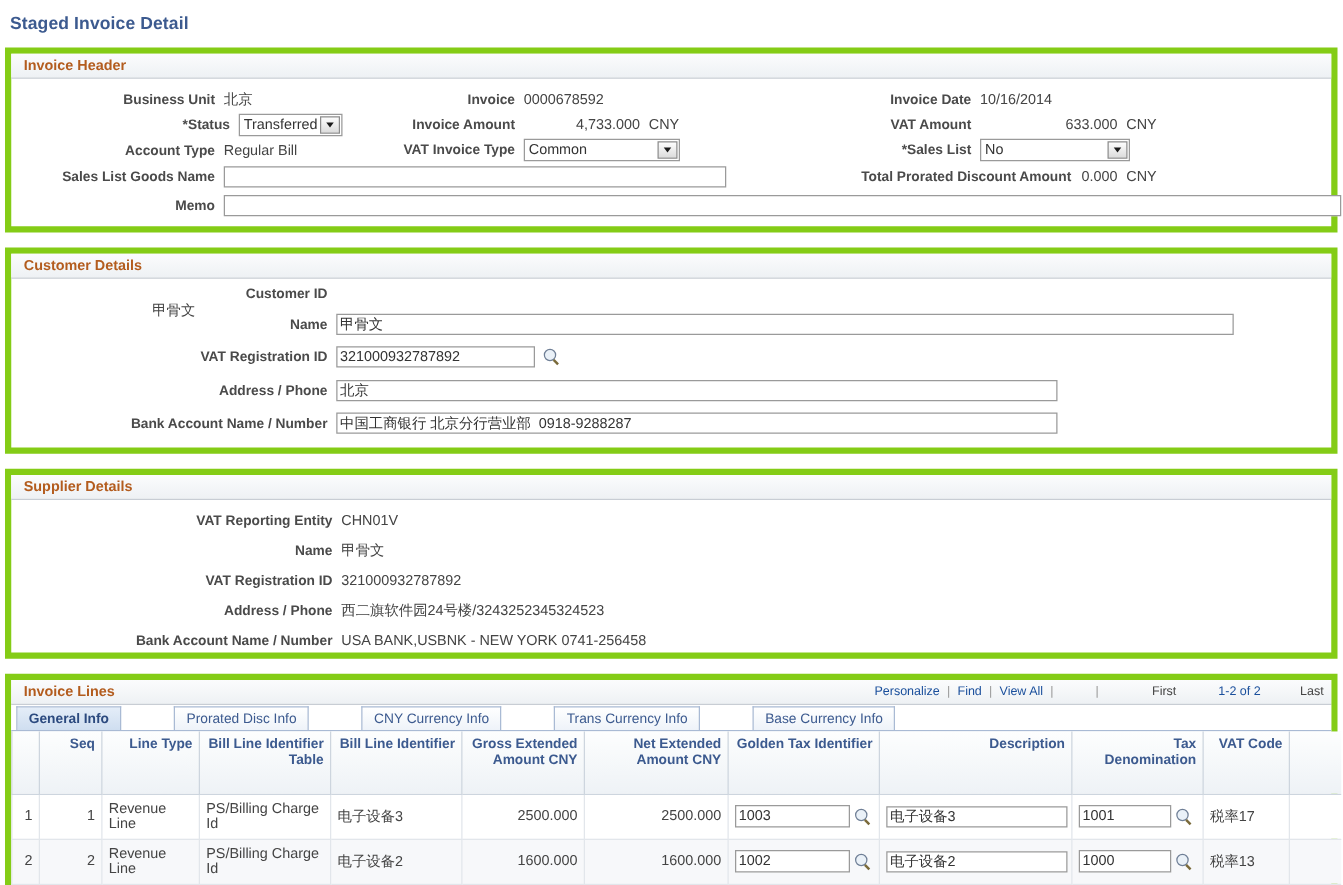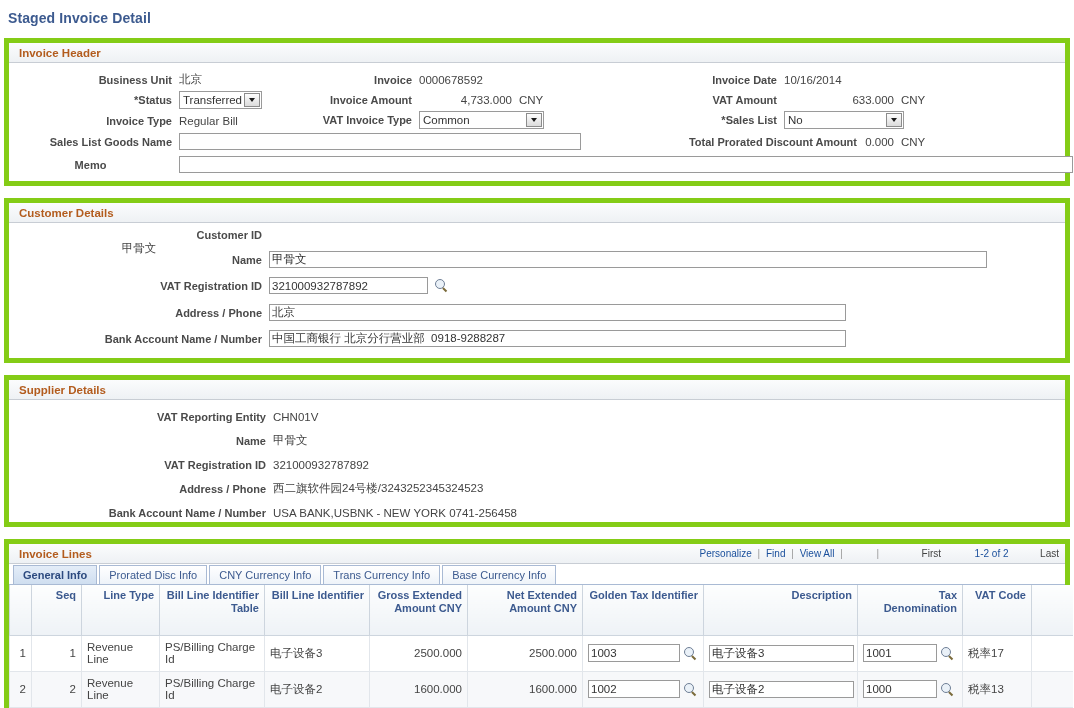--- a/index.html
+++ b/index.html
@@ -151,20 +151,21 @@
   .lines-nav .cnt { color: #1a4f9c; }
 
   
   .tabs {
     display: flex;
     align-items: flex-end;
     height: 21px;
     padding-left: 4px;
     border-bottom: 1px solid #a9bad4;
     background: #ffffff;
+    gap: 40px;
   }
   .tab {
     height: 19px;
     line-height: 18px;
     padding: 0 9px;
     font-size: 11px;
     color: #3c5a8f;
     border: 1px solid #a9bad4;
     border-bottom: none;
     background: linear-gradient(to bottom,#ffffff,#eef3f9);
@@ -228,42 +229,42 @@
     </div>
     <div class="frow" style="position:absolute; left:290px; top:6px;">
       <div class="lbl" style="width:120px;">Invoice</div>
       <div class="val" style="width:120px;">0000678592</div>
     </div>
     <div class="frow" style="position:absolute; left:615px; top:6px;">
       <div class="lbl" style="width:160px;">Invoice Date</div>
       <div class="val" style="width:110px;">10/16/2014</div>
     </div>
 
-    <div class="frow" style="position:absolute; left:0; top:26px;">
+    <div class="frow" style="position:absolute; left:12px; top:26px;">
       <div class="lbl" style="width:170px;">*Status</div>
       <div class="sel" style="width:83px;">
         <span class="selval">Transferred</span>
         <span class="arrow">
             <i></i>
           </span>
       </div>
     </div>
     <div class="frow" style="position:absolute; left:290px; top:26px;">
       <div class="lbl" style="width:120px;">Invoice Amount</div>
       <div class="val num" style="width:93px;">4,733.000</div>
       <div class="cur">CNY</div>
     </div>
     <div class="frow" style="position:absolute; left:615px; top:26px;">
       <div class="lbl" style="width:160px;">VAT Amount</div>
       <div class="val num" style="width:110px;">633.000</div>
       <div class="cur">CNY</div>
     </div>
 
     <div class="frow" style="position:absolute; left:0; top:47px;">
-      <div class="lbl" style="width:170px;">Invoice Type</div>
+      <div class="lbl" style="width:170px;">Account Type</div>
       <div class="val" style="width:120px;">Regular Bill</div>
     </div>
     <div class="frow" style="position:absolute; left:290px; top:46px;">
       <div class="lbl" style="width:120px;">VAT Invoice Type</div>
       <div class="sel" style="width:125px;">
         <span class="selval">Common</span>
         <span class="arrow">
             <i></i>
           </span>
       </div>
@@ -282,21 +283,21 @@
       <div class="lbl" style="width:170px;">Sales List Goods Name</div>
       <input class="txt" type="text" style="width: 402px;" value="">
     </div>
     <div class="frow" style="position:absolute; left:615px; top:68px;">
       <div class="lbl" style="width:240px;">Total Prorated Discount Amount</div>
       <div class="val num" style="width:30px;">0.000</div>
       <div class="cur">CNY</div>
     </div>
 
     <div class="frow" style="position:absolute; left:0; top:91px;">
-      <div class="lbl" style="width:170px;text-align:center;">Memo</div>
+      <div class="lbl" style="width:170px;">Memo</div>
       <input class="txt" type="text" style="width: 894px;" value="">
     </div>
   </div>
 </div>
 
 <div class="group">
   <div class="group-header">Customer Details</div>
   <div class="group-body" style="height:135px; position:relative;">
 
     <div class="frow" style="position:absolute; left:0; top:6px;flex-direction:column;">

